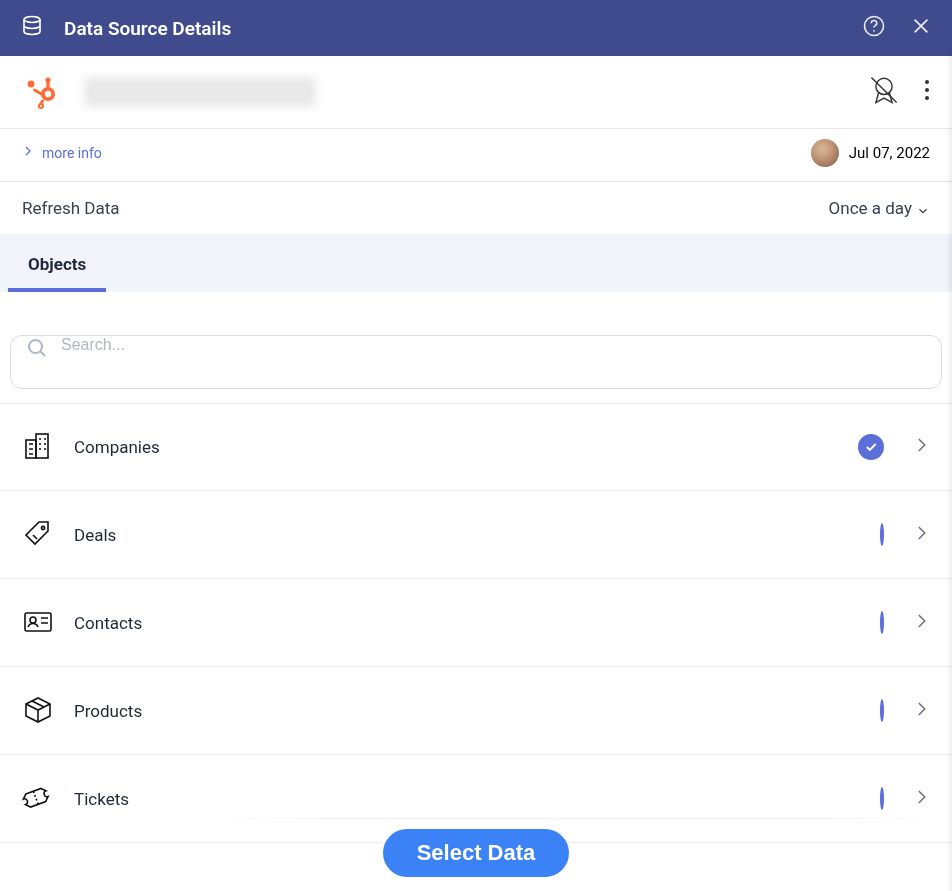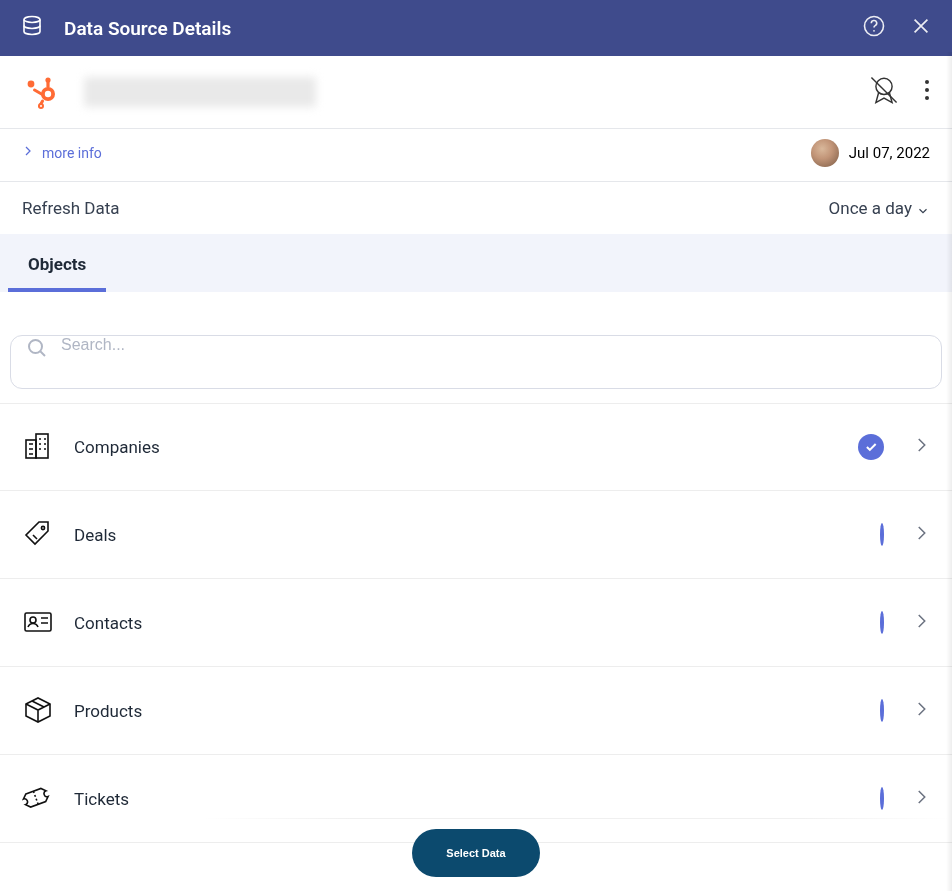--- a/index.html
+++ b/index.html
@@ -111,24 +111,24 @@
     }
     .chevron-next { color: #6b7280; }
     .footer {
       position: absolute;
       left: 0; right: 0;
       bottom: 0;
       display: flex; justify-content: center;
       padding: 10px 0 14px;
     }
     .primary-btn {
-      background: #0c4a6e; color: #fff;
+      background: #3b82f6; color: #fff;
       border: none; border-radius: 26px;
       height: 48px; padding: 0 34px;
-      font-size: 11px; font-weight: 700;
+      font-size: 22px; font-weight: 700;
       cursor: pointer;
     }
     .shadow-line {
       position: absolute;
       left: 200px; right: 0;
       bottom: 72px;
       height: 1px;
       background: linear-gradient(to right, rgba(0,0,0,0), rgba(0,0,0,.06) 20%, rgba(0,0,0,.06) 80%, rgba(0,0,0,0));
     }
     .right-edge {

